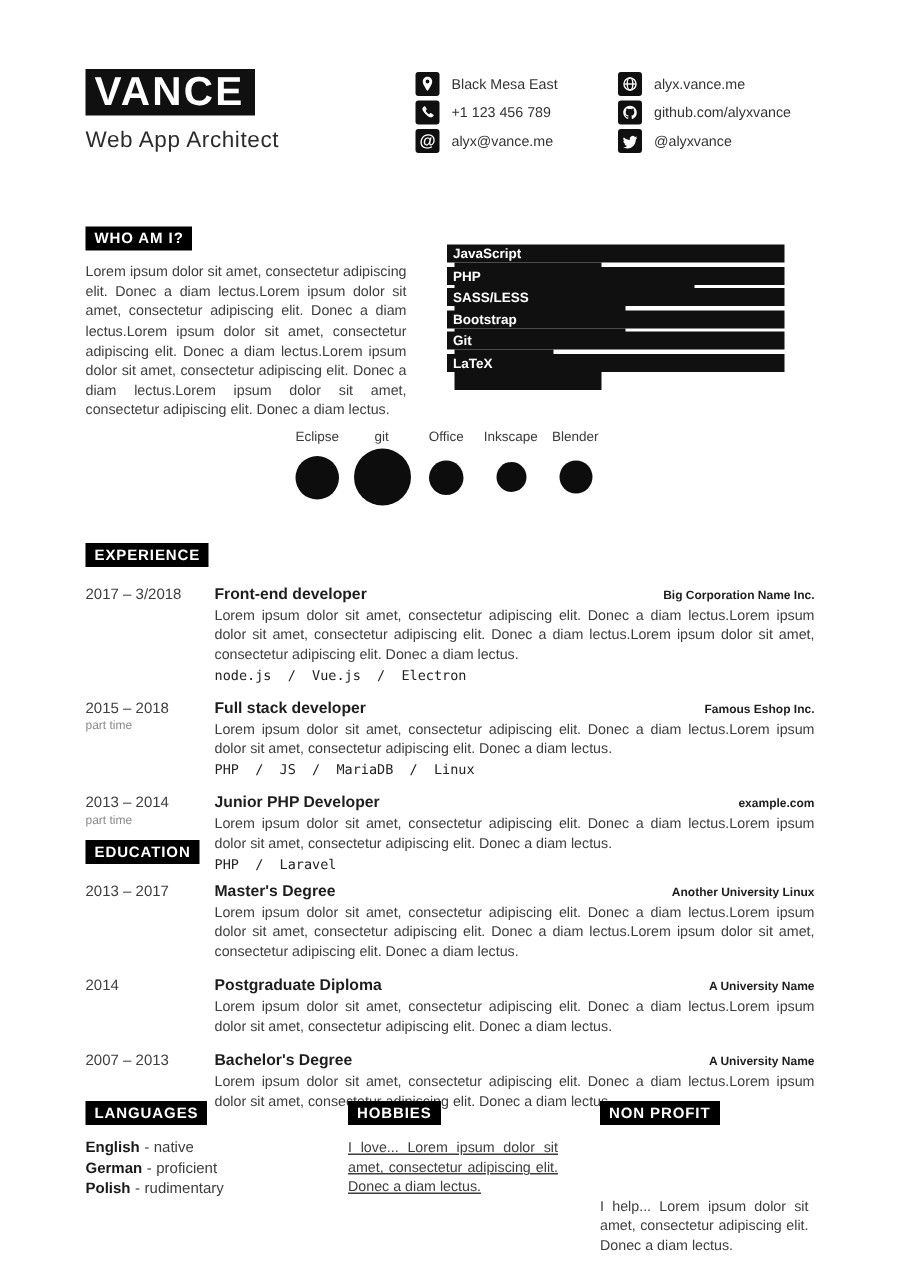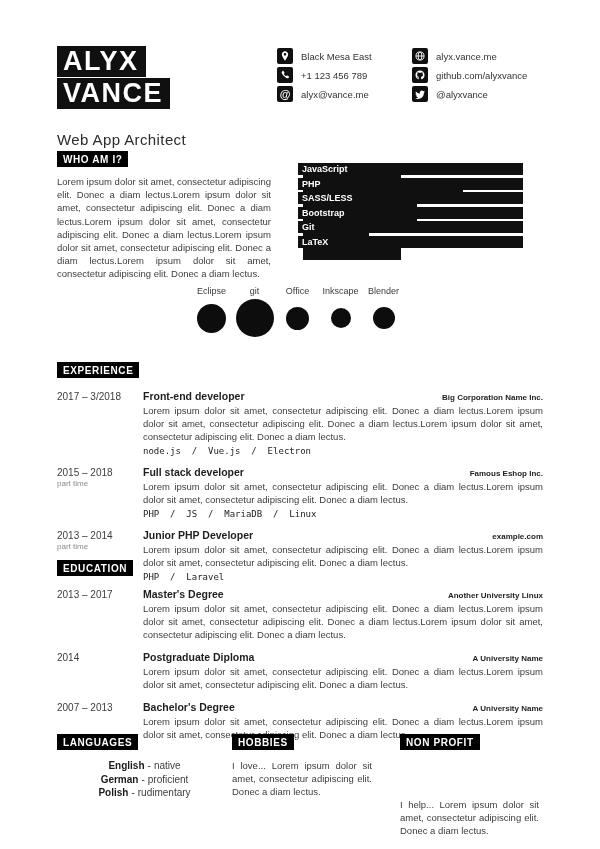--- a/index.html
+++ b/index.html
@@ -11,21 +11,21 @@
   }
 
   
   .name-block { position:absolute; left:57px; top:46px; }
   .name-line { line-height:0; }
   .name-box {
     display:inline-block; background:#101010; color:#fff;
     font-size:27px; font-weight:800; letter-spacing:1.5px;
     line-height:30px; padding:0 7px 1px 6px; margin-bottom:1px;
   }
-  .job-title { margin-top:21px; font-size:15px; color:#2c2c2c; letter-spacing:.4px; }
+  .job-title { margin-top:7px; font-size:15px; color:#2c2c2c; letter-spacing:.4px; }
 
   .contact-col { position:absolute; top:48px; }
   .contact-col.c1 { left:277px; }
   .contact-col.c2 { left:412px; }
   .contact-row { display:flex; align-items:center; height:16px; margin-bottom:3px; }
   .icon-sq {
     width:16px; height:16px; background:#101010; border-radius:2px;
     display:flex; align-items:center; justify-content:center; flex-shrink:0;
   }
   .icon-sq svg { width:12px; height:12px; display:block; }
@@ -69,36 +69,35 @@
   .entry-body { flex:1; min-width:0; }
   .entry-head { display:flex; align-items:baseline; }
   .entry-title { font-size:10.5px; font-weight:700; color:#1e1e1e; }
   .entry-org { margin-left:auto; font-size:8px; font-weight:700; color:#1e1e1e; white-space:nowrap; }
   .entry-desc { margin-top:2px; font-size:9.5px; line-height:13px; text-align:justify; color:#3d3d3d; }
   .entry-tech { margin-top:3px; font-family:"DejaVu Sans Mono","Liberation Mono",monospace; font-size:9px; color:#222; white-space:pre; }
 
   
   .footer { position:absolute; left:57px; top:732px; width:486px; display:flex; }
   .f-col1 { width:175px; }
-  .f-col2 { width:168px; }
+  .f-col2 { width:168px;text-decoration:underline; }
   .f-col3 { width:143px; }
-  .f-body { margin-top:9px; font-size:9.5px; line-height:13.2px; color:#3d3d3d;text-align:center; }
+  .f-body { margin-top:9px; font-size:9.5px; line-height:13.2px; color:#3d3d3d; }
   .f-col2 .f-body, .f-col3 .f-body { text-align:justify; padding-right:28px; }
   .f-col3 .f-body { padding-right:4px;margin-top:48px; }
   .lang-row { font-size:10px; line-height:13.5px; color:#3d3d3d; }
   .lang-row b { color:#1a1a1a; }
   .lang-sep { margin:0 3px; }
 </style>
 </head>
 <body>
 
 <div class="page">
 
   <div class="name-block">
-    <div class="name-line"><span class="name-box">ALYX</span></div>
     <div class="name-line"><span class="name-box">VANCE</span></div>
     <div class="job-title">Web App Architect</div>
   </div>
 
   <div class="contact-col c1">
     <div class="contact-row">
       <span class="icon-sq">
         <svg viewBox="0 0 16 16">
             <path fill="#fff" d="M8 1.6c-2.3 0-4.2 1.9-4.2 4.2C3.8 8.9 8 14.2 8 14.2s4.2-5.3 4.2-8.4C12.2 3.5 10.3 1.6 8 1.6zm0 5.9a1.7 1.7 0 1 1 0-3.4 1.7 1.7 0 0 1 0 3.4z"></path>
           </svg>

